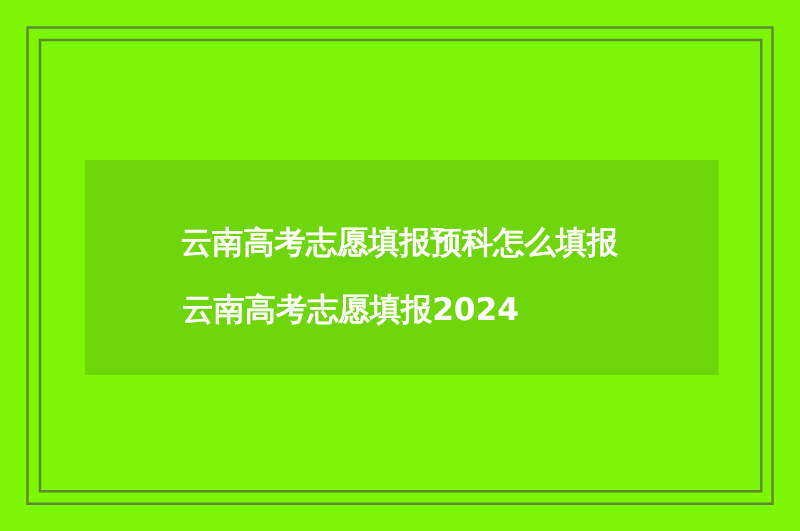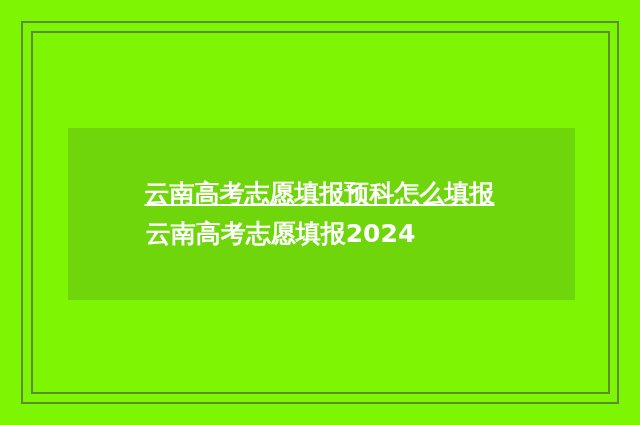--- a/index.html
+++ b/index.html
@@ -65,22 +65,22 @@
   .title-line {
     display: block;
     color: #ffffff;
     font-weight: bold;
     font-size: 25px;
     line-height: 40px;
     letter-spacing: 0px;
     white-space: nowrap;
     font-family: "DejaVu Sans", "Liberation Sans", sans-serif;
   }
-  .title-line-1 { padding-right: 4px; text-decoration: underline; }
-  .title-line-2 { padding-right: 82px; }
+  .title-line-1 { padding-right: 4px; }
+  .title-line-2 { padding-right: 82px; margin-top: 14px; }
 </style>
 </head>
 <body>
 
 <div id="stage">
 
   <div class="frame frame-outer"></div>
   <div class="frame frame-inner"></div>
 
   <div class="panel">

